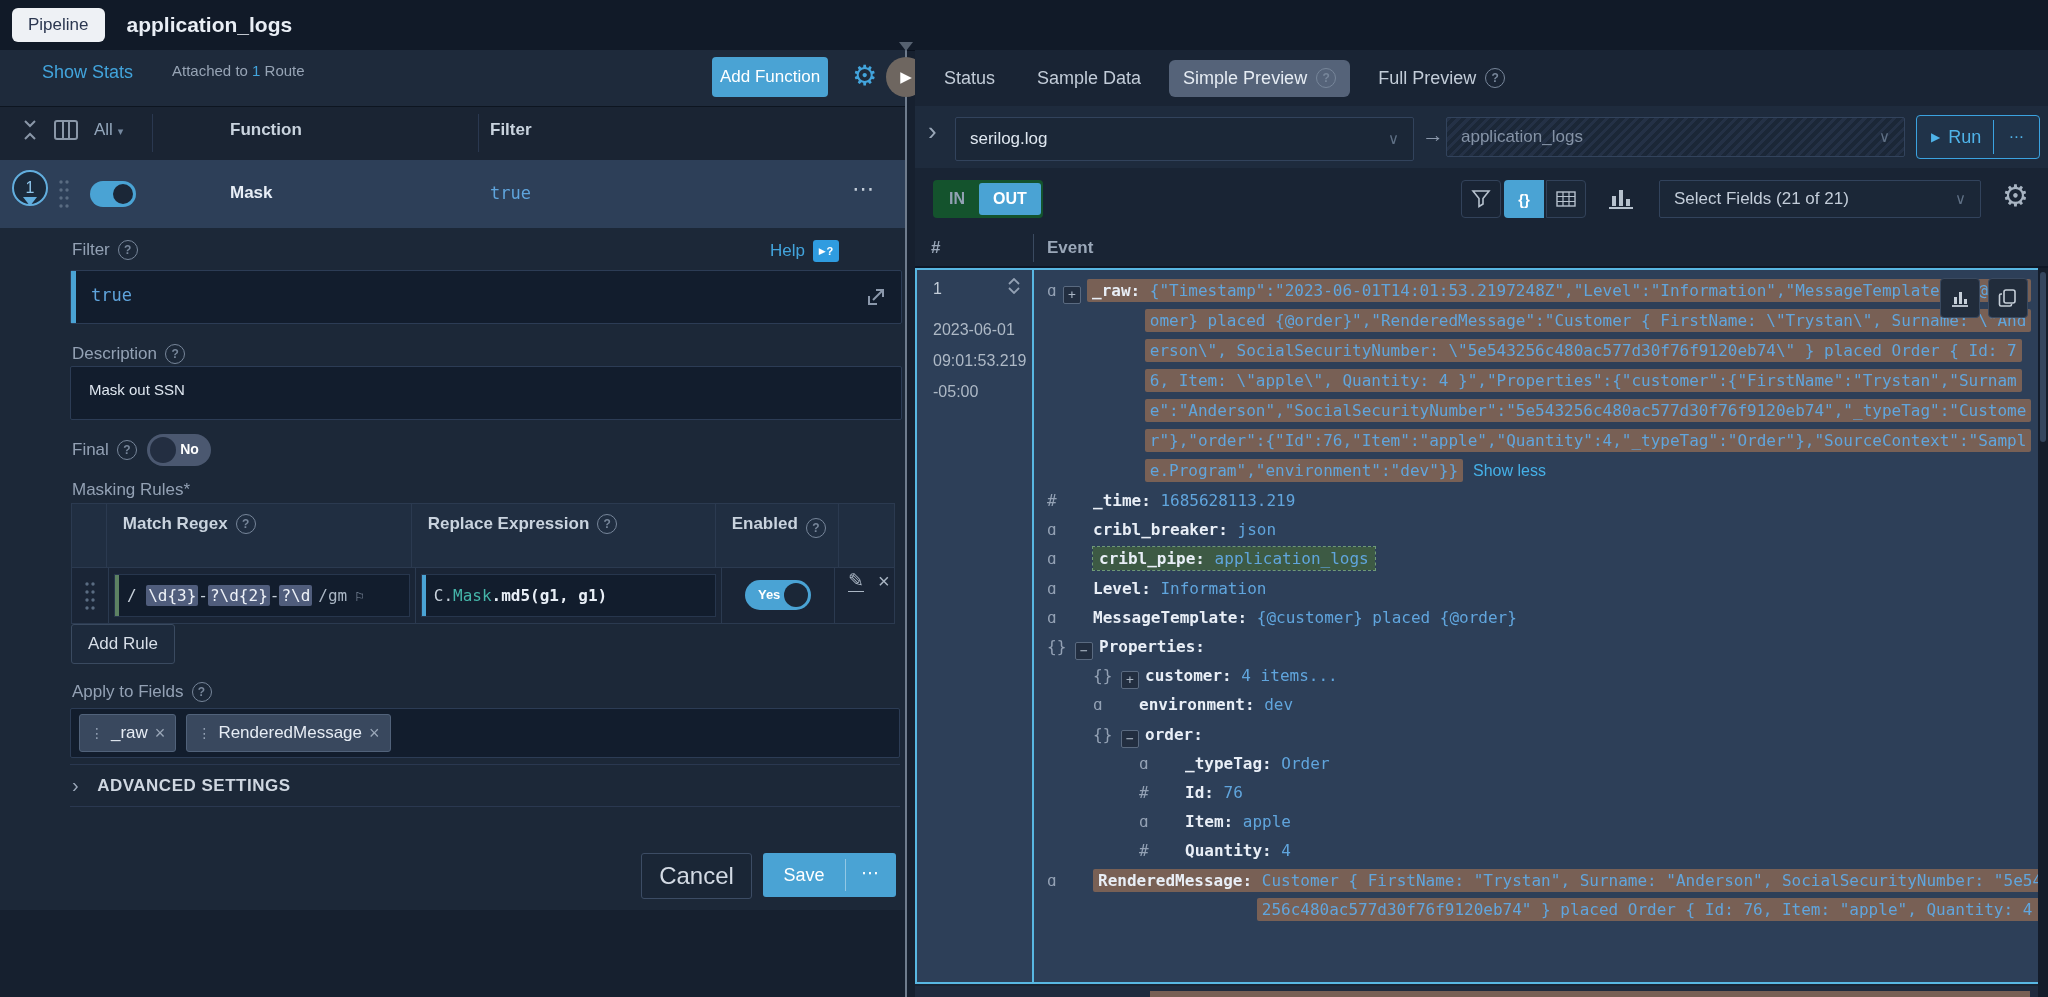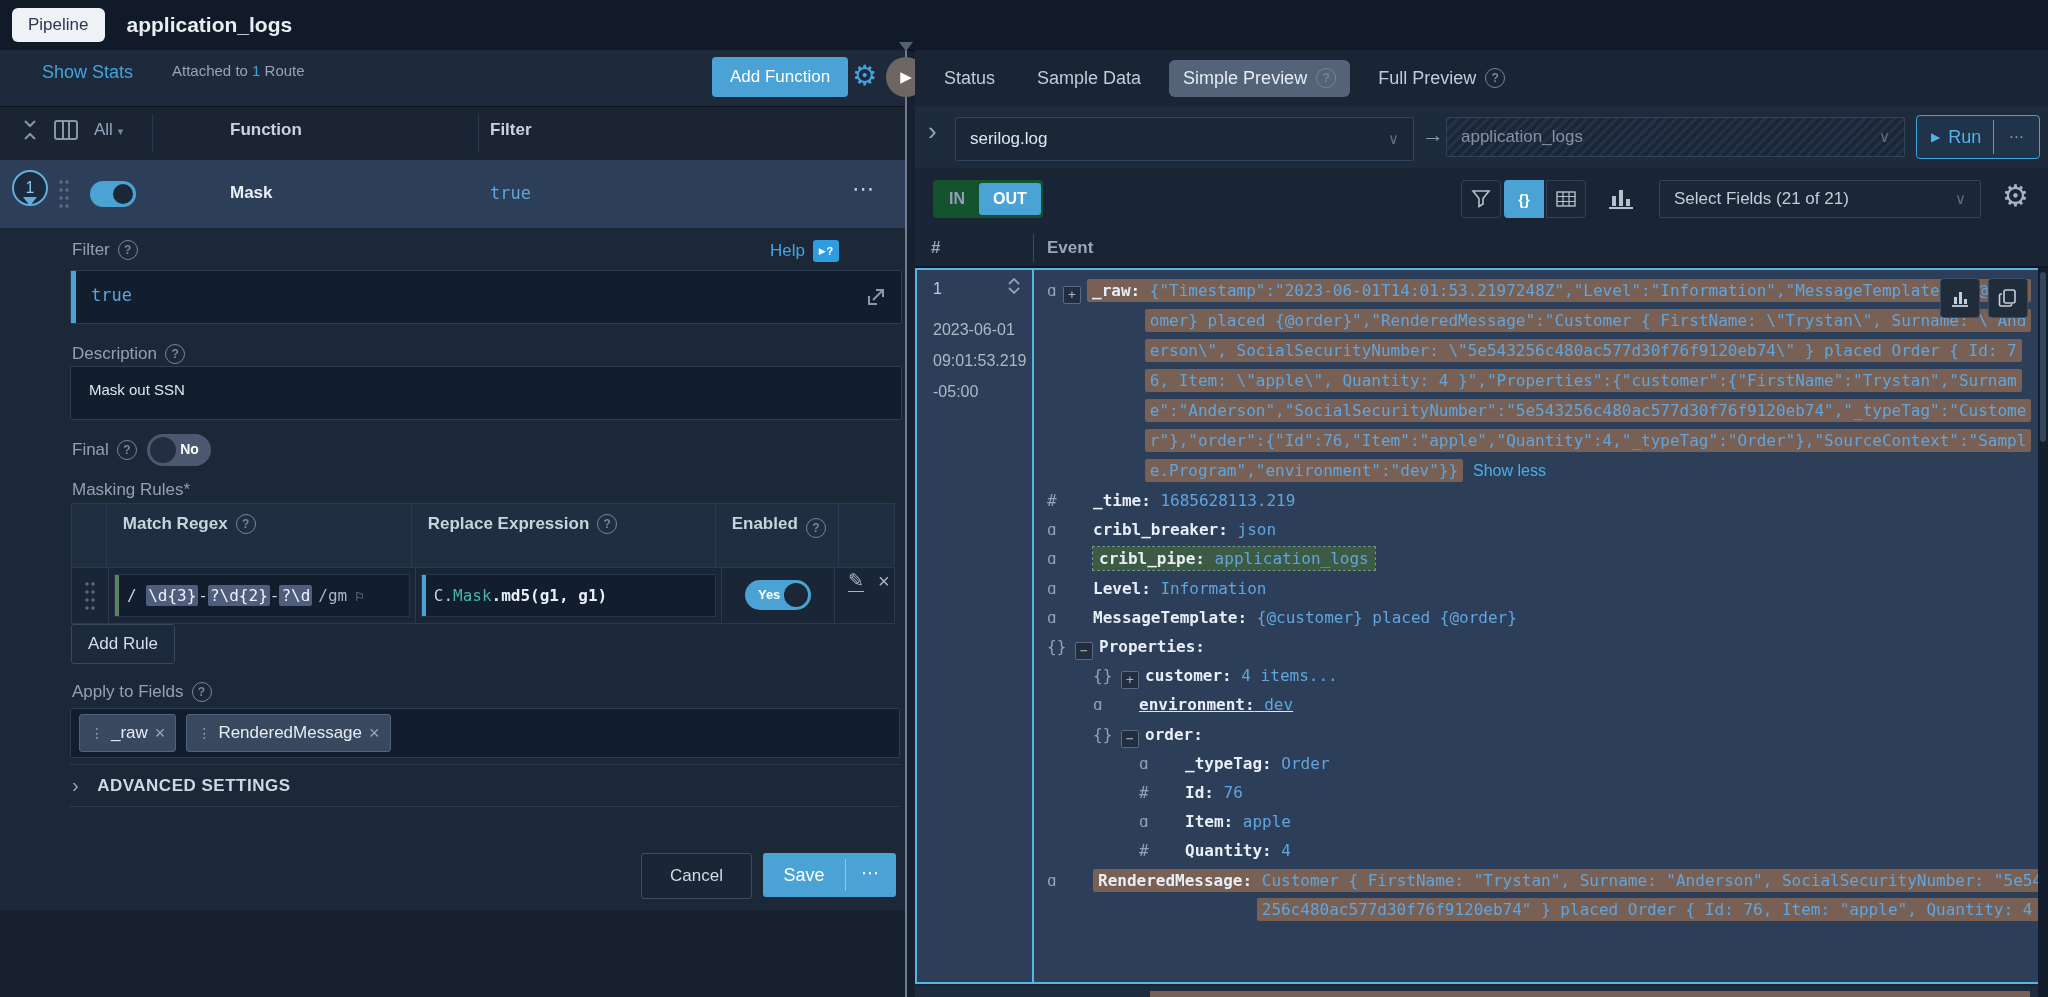--- a/index.html
+++ b/index.html
@@ -13,21 +13,21 @@
               display:flex;align-items:center;}
   .pl-badge{margin-left:12px;height:34px;line-height:34px;padding:0 16px;background:#eef1f5;color:#2b3750;
             border-radius:6px;font-size:17px;}
   .pl-title{margin-left:22px;font-size:21px;font-weight:600;color:#e9eef5;}
 
   
   .lp-toolbar{left:0;top:50px;width:905px;height:56px;background:#1e2a3b;}
   .show-stats{left:42px;top:62px;font-size:18px;color:#42a4dc;cursor:pointer;}
   .attached{left:172px;top:62px;font-size:15px;color:#97a4b5;}
   .attached b{color:#42a4dc;font-weight:400;}
-  .add-fn-btn{left:712px;top:57px;height:40px;line-height:40px;padding:0 18px;background:#4aa3d4;color:#fff;
+  .add-fn-btn{left:712px;top:57px;height:40px;line-height:40px;padding:0 8px;background:#4aa3d4;color:#fff;
               font-size:17px;border-radius:4px;}
   .gear-blue{left:852px;top:56px;font-size:28px;color:#42a4dc;line-height:40px;}
 
   
   .fn-header{left:0;top:106px;width:905px;height:54px;background:#1a2433;border-top:1px solid #0d1520;}
   .fnh-collapse{left:20px;top:118px;}
   .fnh-cols{left:54px;top:120px;}
   .fnh-all{left:94px;top:120px;font-size:17px;color:#93a6bb;}
   .fnh-all .caret{font-size:11px;color:#7588a0;}
   .fnh-vline{left:152px;top:114px;width:1px;height:38px;background:#2a3850;}
@@ -107,21 +107,21 @@
   .chip{display:flex;align-items:center;gap:7px;height:36px;padding:0 10px;background:#39485e;border:1px solid #51627a;
         border-radius:3px;font-size:17px;color:#e6ecf4;}
   .chip .dots{color:#93a1b4;font-size:14px;}
   .chip .x{color:#9aa7b8;font-size:18px;}
   .hr{height:1px;background:#2a3850;width:830px;left:70px;}
   .adv{left:72px;top:774px;display:flex;gap:18px;align-items:center;font-size:17px;font-weight:700;color:#cfd7e1;letter-spacing:.5px;}
   .adv .chev{color:#9aa7b8;font-size:20px;font-weight:400;}
 
   
   .cancel-btn{left:641px;top:853px;width:109px;height:44px;line-height:44px;text-align:center;border:1px solid #3c4c64;
-              border-radius:3px;background:#1a2636;color:#d3dae4;font-size:17px;}
+              border-radius:3px;background:#1a2636;color:#d3dae4;font-size:24px;}
   .save-group{left:763px;top:853px;height:44px;display:flex;background:#4aa3d4;border-radius:3px;color:#fff;font-size:18px;}
   .save-main{width:82px;text-align:center;line-height:44px;}
   .save-sep{width:1px;background:rgba(255,255,255,.4);margin:6px 0;}
   .save-more{width:50px;text-align:center;line-height:40px;letter-spacing:2px;}
 
   
   .panel-divider{left:905px;top:42px;width:2px;height:955px;background:#6f7c8d;}
   .div-tri{left:899px;top:42px;width:0;height:0;border:7px solid transparent;border-top:9px solid #566170;}
   .play-circle{left:886px;top:57px;width:40px;height:40px;border-radius:50%;background:#6e6660;color:#fff;
                text-align:center;line-height:40px;font-size:15px;}
@@ -502,21 +502,21 @@
           <div class="rawline-row rawcont"><span class="hl-changed fval">e.Program","environment":"dev"}}</span><span class="showless">Show less</span></div>
         </div>
       <div id="fields">
           <div class="fld"><span class="ftype" style="width: 46px;">#</span><span><span class="fname">_time:</span> <span class="fval">1685628113.219</span></span></div>
           <div class="fld"><span class="ftype" style="width: 46px;">ɑ</span><span><span class="fname">cribl_breaker:</span> <span class="fval">json</span></span></div>
           <div class="fld"><span class="ftype" style="width: 46px;">ɑ</span><span class="hl-added"><span class="fname">cribl_pipe:</span> <span class="fval">application_logs</span></span></div>
           <div class="fld"><span class="ftype" style="width: 46px;">ɑ</span><span><span class="fname">Level:</span> <span class="fval">Information</span></span></div>
           <div class="fld"><span class="ftype" style="width: 46px;">ɑ</span><span><span class="fname">MessageTemplate:</span> <span class="fval">{@customer} placed {@order}</span></span></div>
           <div class="fld"><span class="ftype" style="width: 28px;">{}</span><span class="fexp">−</span><span><span class="fname">Properties:</span></span></div>
           <div class="fld" style="padding-left: 46px;"><span class="ftype" style="width: 28px;">{}</span><span class="fexp">+</span><span><span class="fname">customer:</span> <span class="fval">4 items...</span></span></div>
-          <div class="fld" style="padding-left: 46px; text-decoration: underline;"><span class="ftype" style="width: 46px;">ɑ</span><span><span class="fname">environment:</span> <span class="fval">dev</span></span></div>
+          <div class="fld" style="padding-left: 46px;"><span class="ftype" style="width: 46px;">ɑ</span><span><span class="fname">environment:</span> <span class="fval">dev</span></span></div>
           <div class="fld" style="padding-left: 46px;"><span class="ftype" style="width: 28px;">{}</span><span class="fexp">−</span><span><span class="fname">order:</span></span></div>
           <div class="fld" style="padding-left: 92px;"><span class="ftype" style="width: 46px;">ɑ</span><span><span class="fname">_typeTag:</span> <span class="fval">Order</span></span></div>
           <div class="fld" style="padding-left: 92px;"><span class="ftype" style="width: 46px;">#</span><span><span class="fname">Id:</span> <span class="fval">76</span></span></div>
           <div class="fld" style="padding-left: 92px;"><span class="ftype" style="width: 46px;">ɑ</span><span><span class="fname">Item:</span> <span class="fval">apple</span></span></div>
           <div class="fld" style="padding-left: 92px;"><span class="ftype" style="width: 46px;">#</span><span><span class="fname">Quantity:</span> <span class="fval">4</span></span></div>
           <div class="fld"><span class="ftype" style="width: 46px;">ɑ</span><span class="hl-changed"><span class="fname">RenderedMessage:</span> <span class="fval">Customer { FirstName: "Trystan", Surname: "Anderson", SocialSecurityNumber: "5e543</span></span></div>
           <div class="fld" style="margin-left: calc(17ch + 46px);"><span class="hl-changed"><span class="fval">256c480ac577d30f76f9120eb74" } placed Order { Id: 76, Item: "apple", Quantity: 4 }</span></span></div>
         </div>
       <div class="evt-actions">
         <span class="evt-act-btn">

